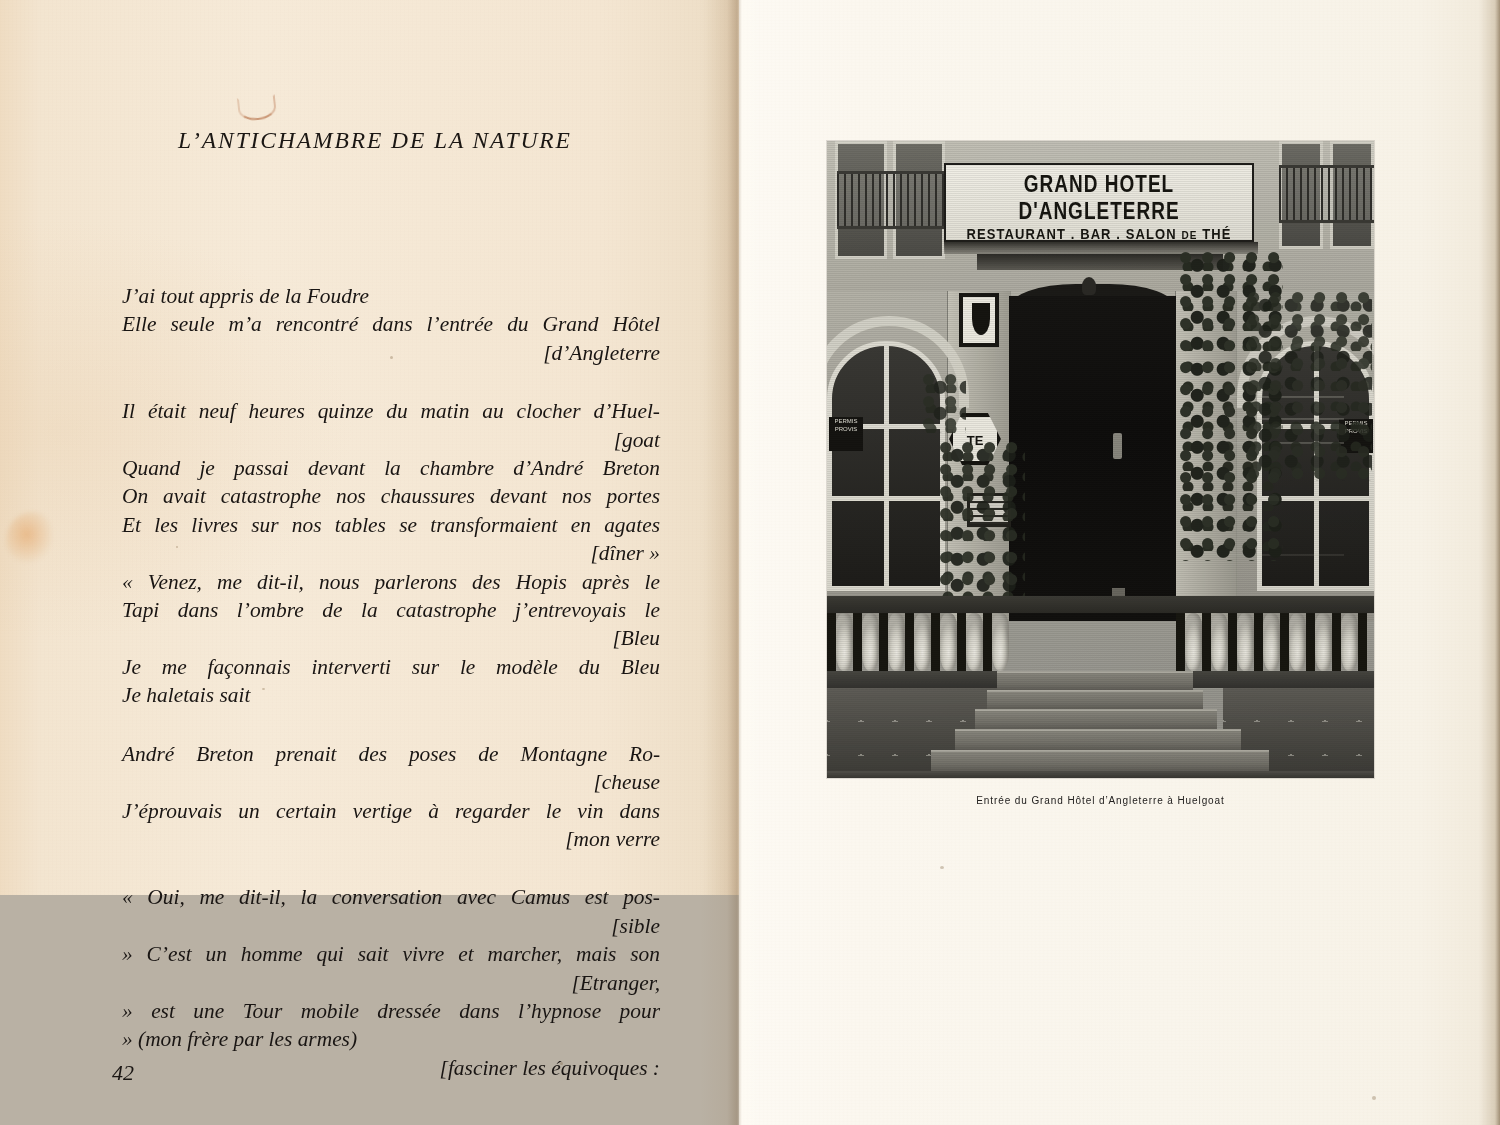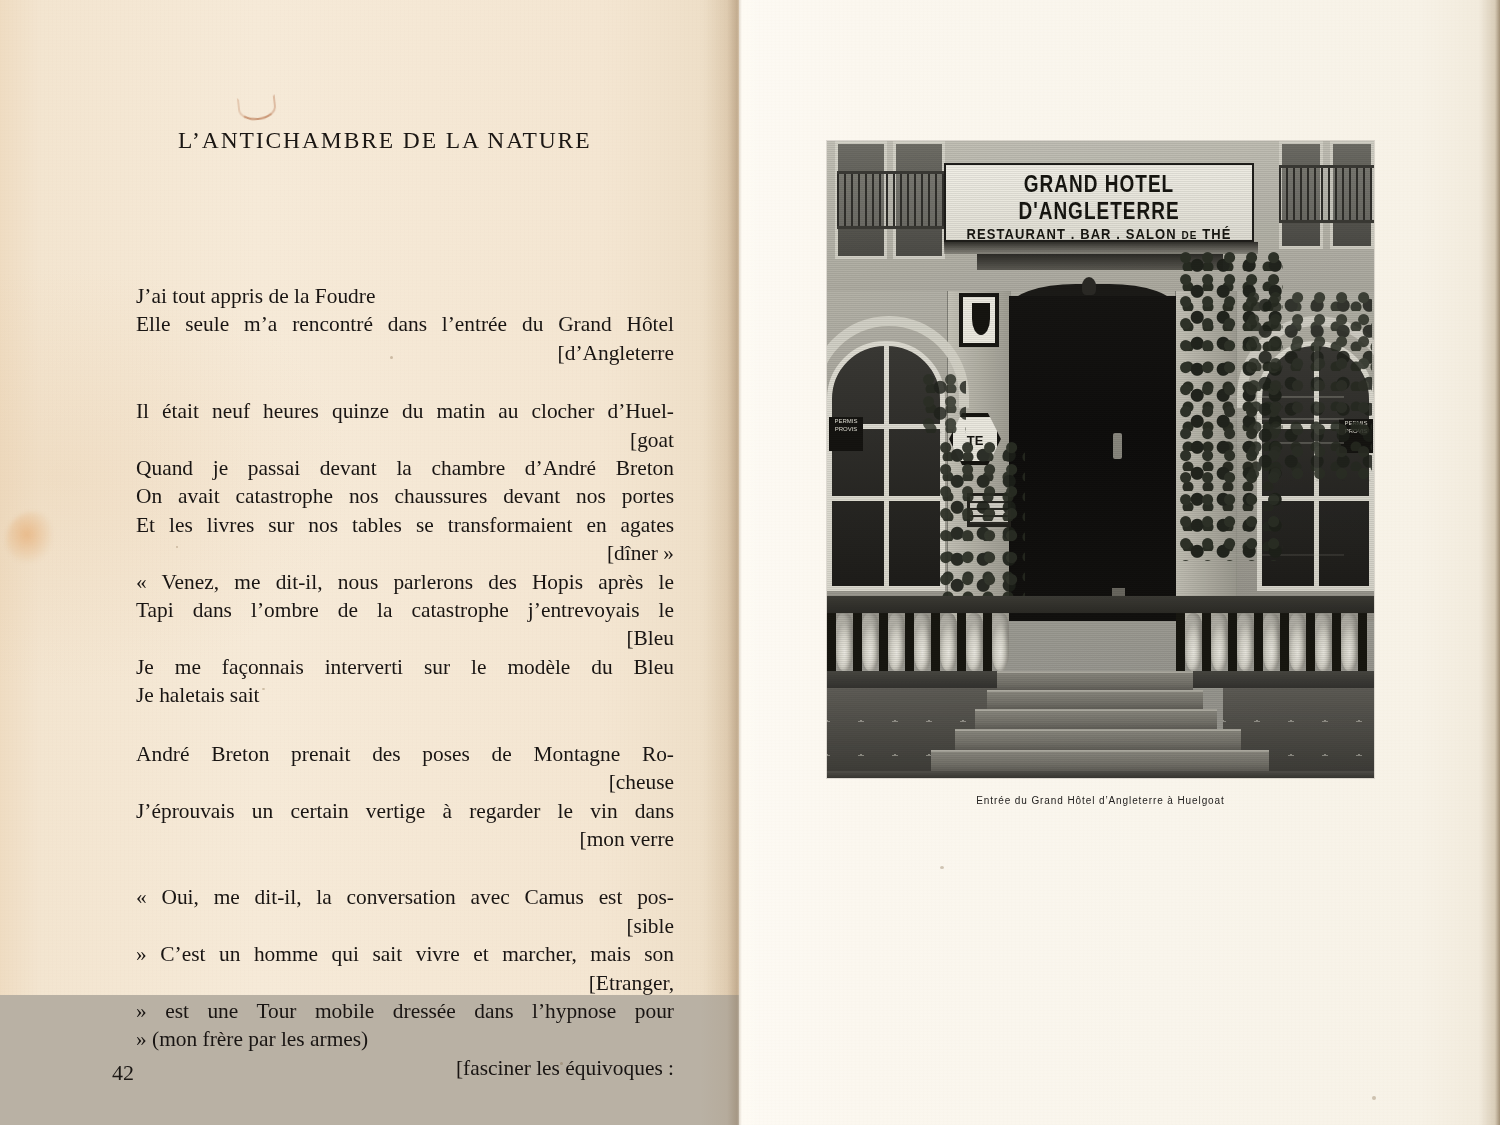--- a/index.html
+++ b/index.html
@@ -12,24 +12,25 @@
     width: 1500px;
     height: 1125px;
     overflow: hidden;
     font-family: "Liberation Serif", "DejaVu Serif", serif;
   }
 
   
   .page-left {
     position: absolute;
     left: 0; top: 0;
-    width: 739px; height: 995px;
+    width: 739px; height: 895px;
     background:
       radial-gradient(ellipse 420px 300px at 8% 48%, rgba(231,203,168,0.30), rgba(231,203,168,0) 70%),
       linear-gradient(90deg, #efdcc2 0px, #f3e5d0 40px, #f6ead8 260px, #f4e6d2 600px, #eedfc8 705px, #e3cfb3 739px);
+    font-style: italic;
   }
   .page-right {
     position: absolute;
     left: 739px; top: 0;
     width: 761px; height: 1125px;
     background:
       linear-gradient(90deg, #fdfaf4 0px, #fbf7ef 120px, #f9f5ec 430px, #f7f2e7 680px, #f2ebdd 740px, #d9cdb8 756px, #a08f76 761px);
   }
   
   .gutter {
@@ -81,21 +82,21 @@
   .poem-title {
     position: absolute;
     left: 178px; top: 127px;
     font-size: 23.5px;
     letter-spacing: 1.9px;
     color: #1b1714;
     white-space: nowrap;
   }
   .poem-body {
     position: absolute;
-    left: 136px; top: 282px;
+    left: 122px; top: 282px;
     width: 538px;
     color: #191513;
     font-size: 21.4px;
     line-height: 28.4px;
   }
   .stanza { margin: 0 0 30px 0; }
   .stanza:last-child { margin-bottom: 0; }
   .line { white-space: pre-wrap; }
   .line.runover { text-align: right; }
   .line.justify {

